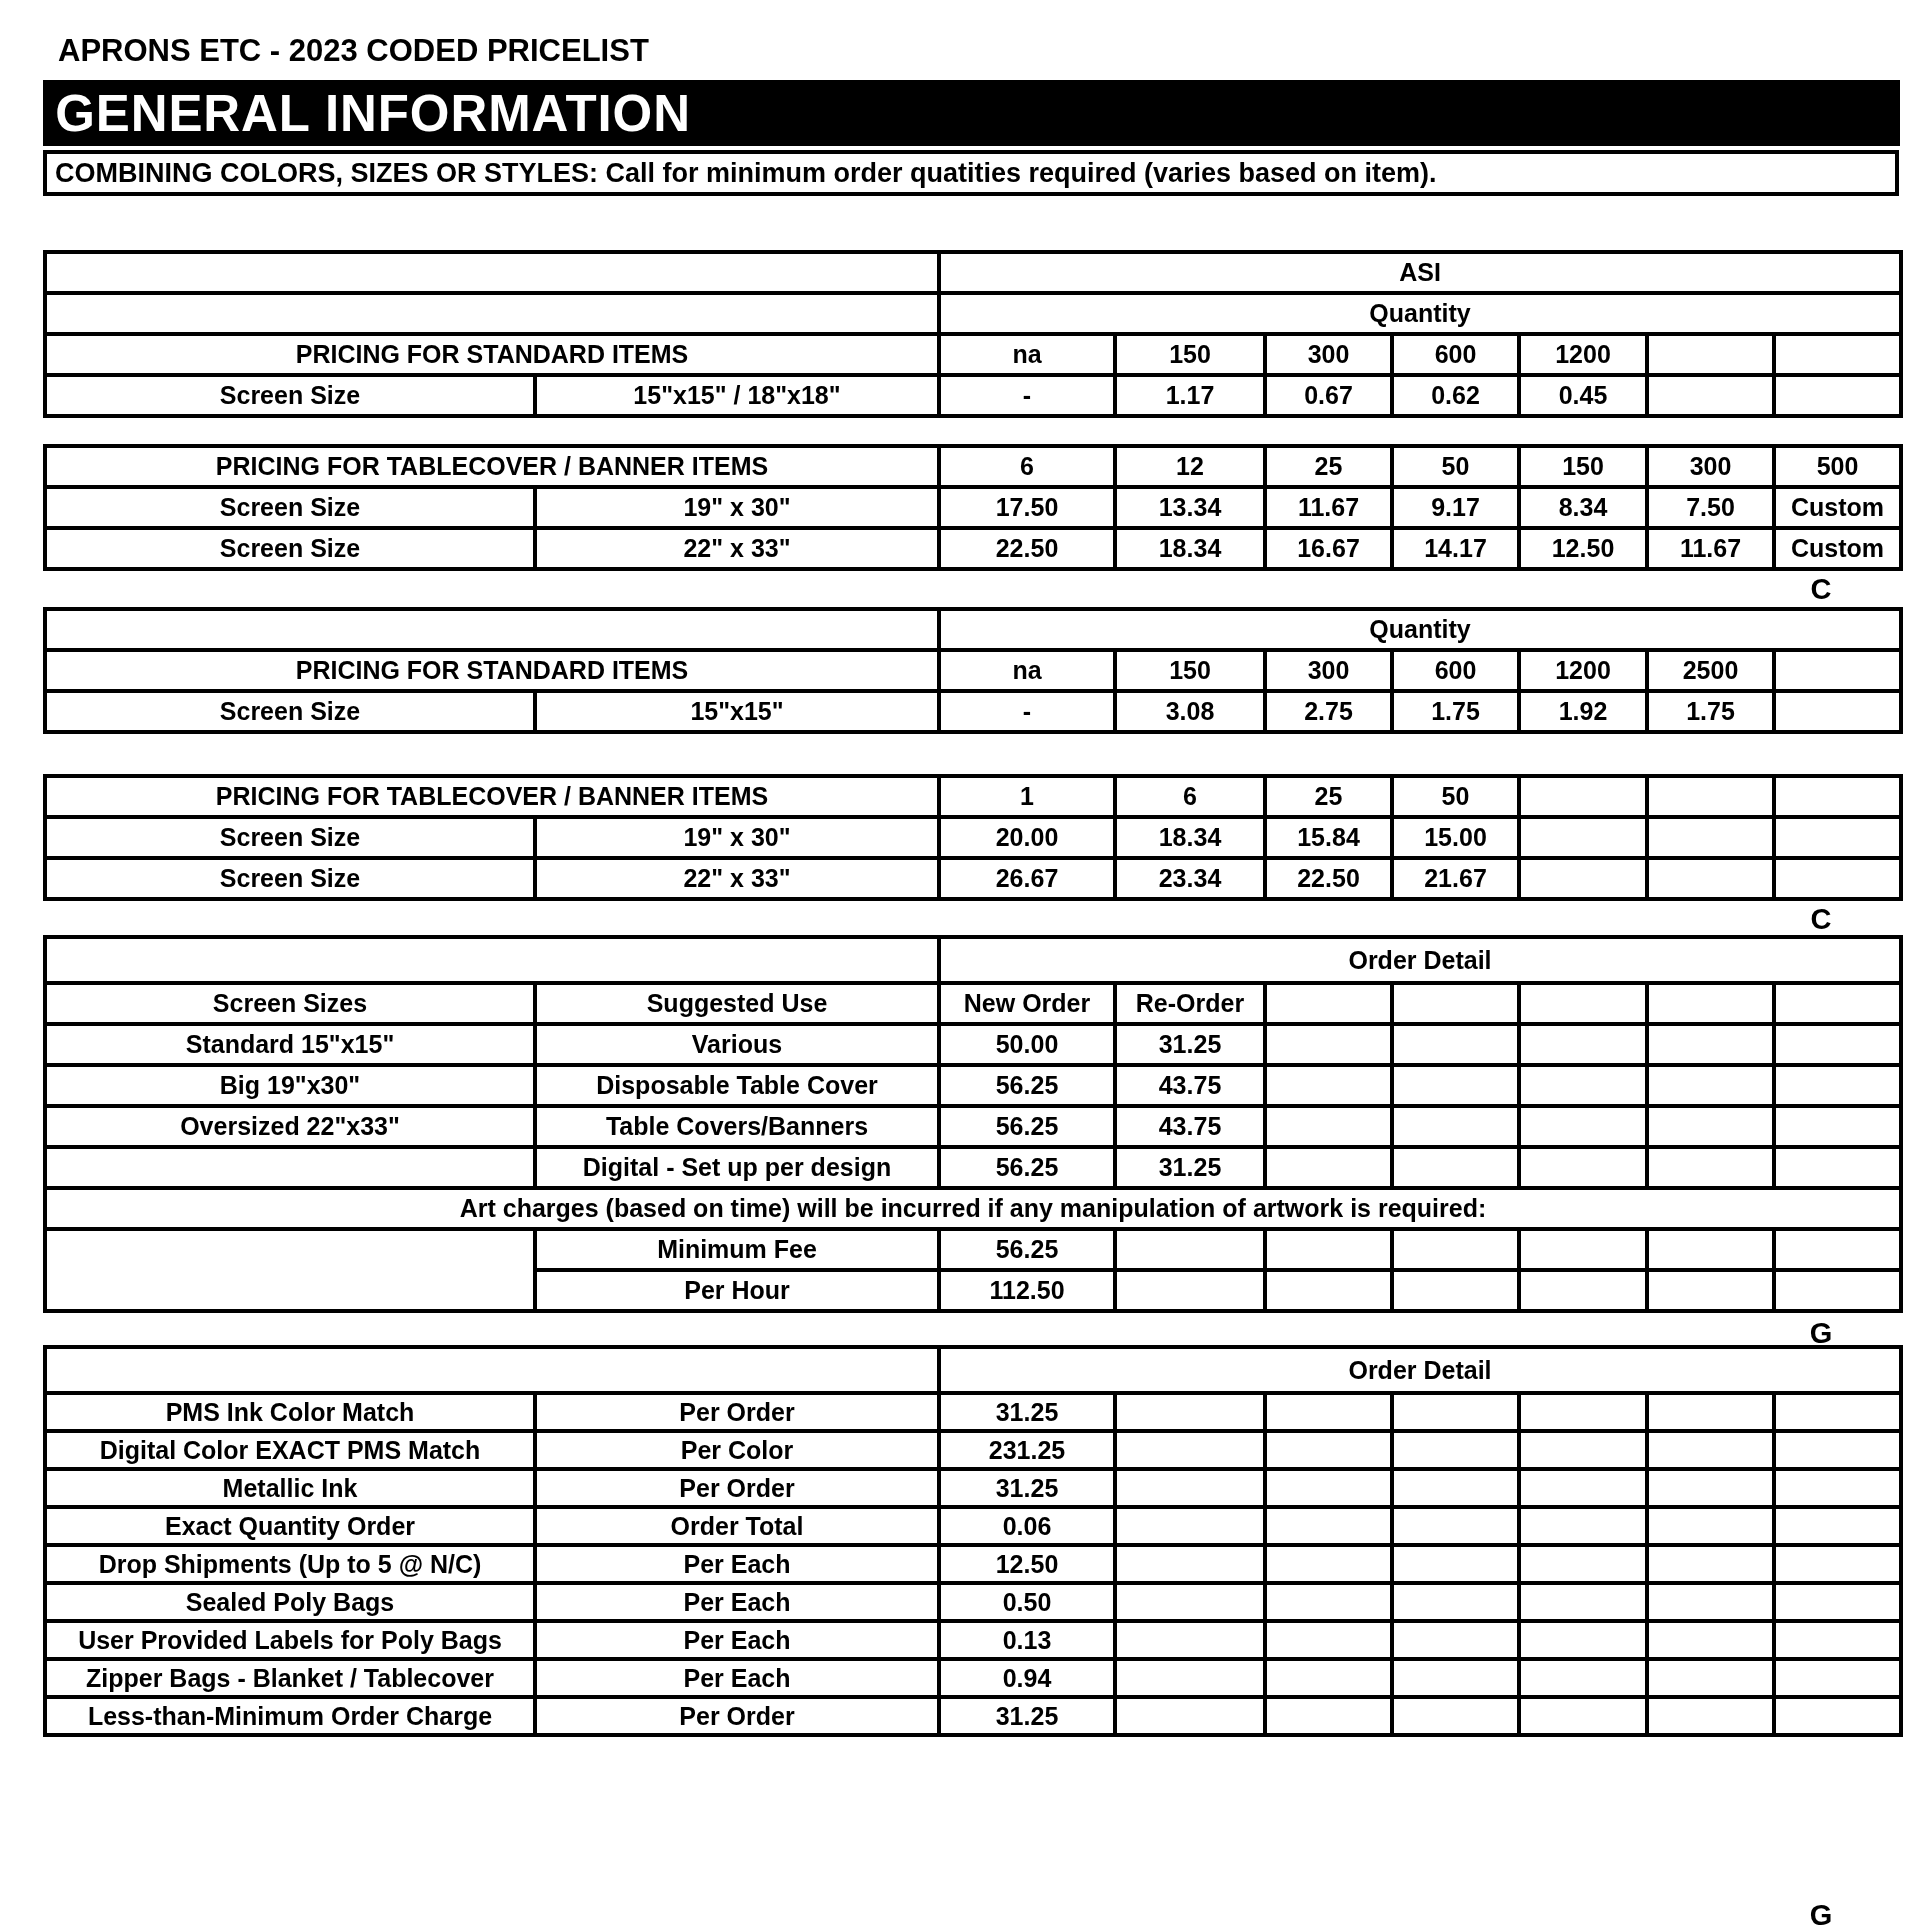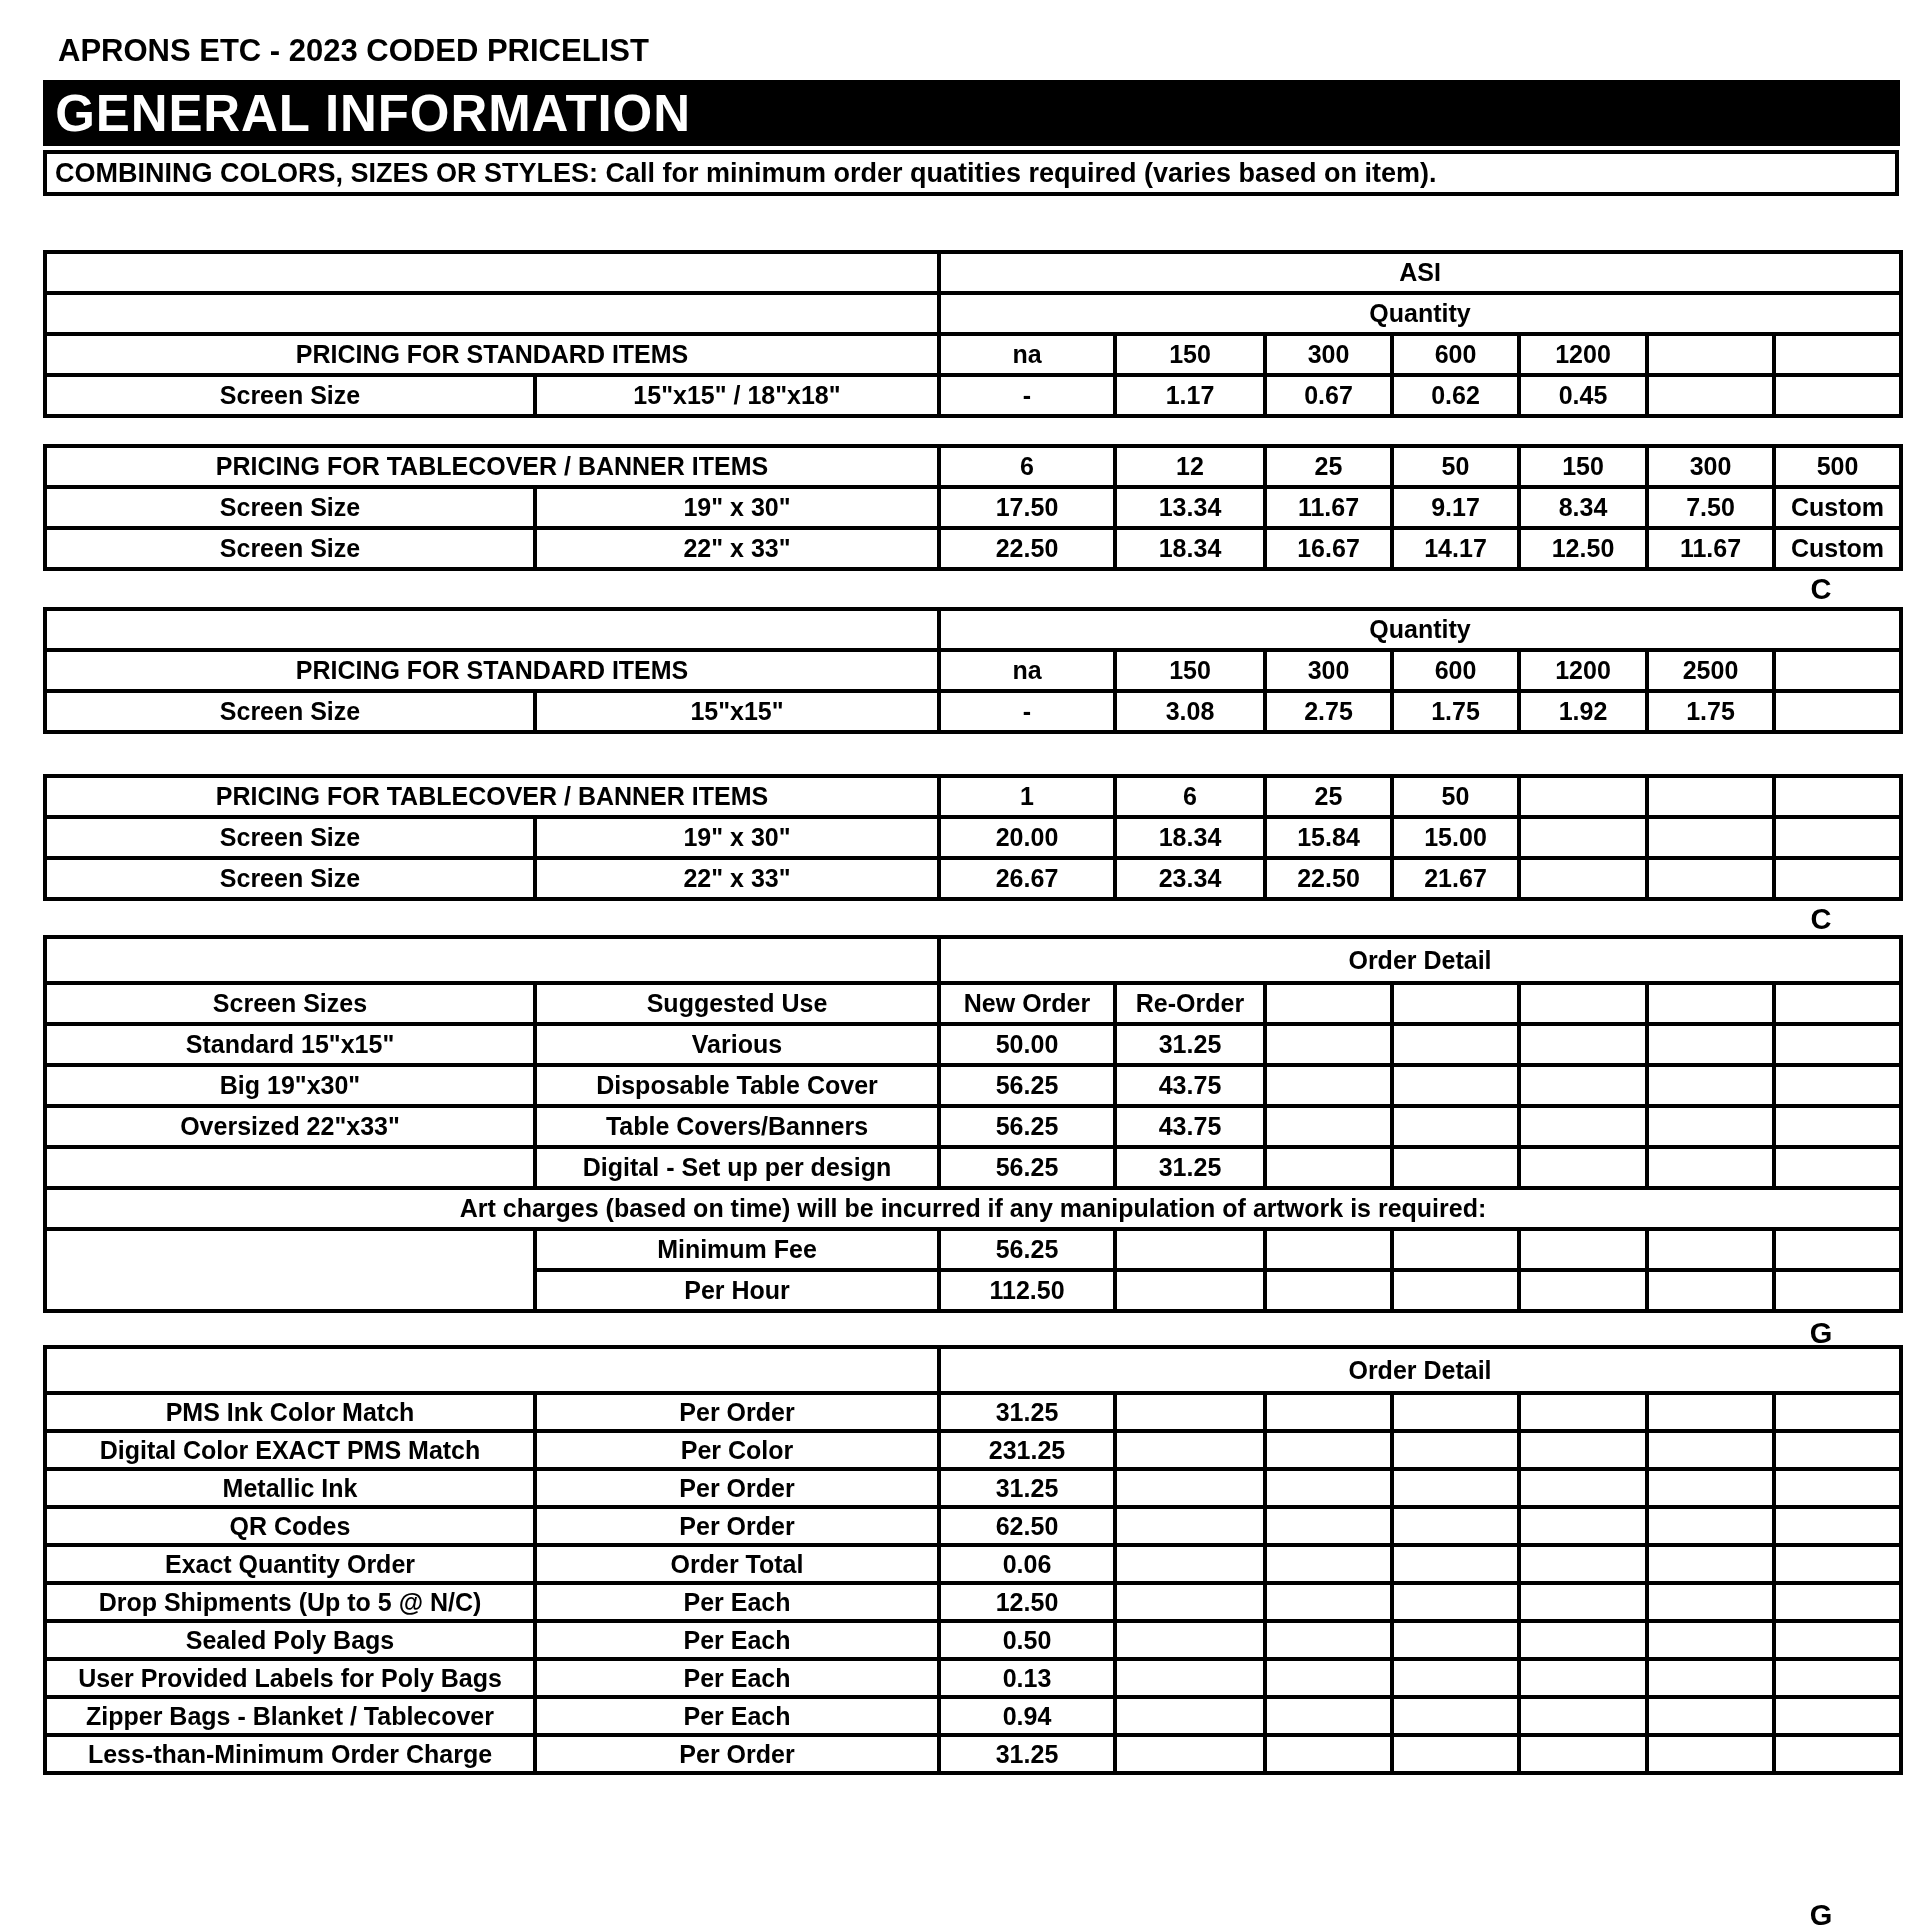--- a/index.html
+++ b/index.html
@@ -377,31 +377,20 @@
           <td class="left">Per Order</td>
           <td class="num">31.25</td>
           <td class="num"></td>
           <td class="num"></td>
           <td class="num"></td>
           <td class="num"></td>
           <td class="num"></td>
           <td class="num"></td>
         </tr>
         <tr>
-          <td class="left">QR Codes</td>
-          <td class="left">Per Order</td>
-          <td class="num">62.50</td>
-          <td class="num"></td>
-          <td class="num"></td>
-          <td class="num"></td>
-          <td class="num"></td>
-          <td class="num"></td>
-          <td class="num"></td>
-        </tr>
-        <tr>
           <td class="left">Exact Quantity Order</td>
           <td class="left">Order Total</td>
           <td class="num">0.06</td>
           <td class="num"></td>
           <td class="num"></td>
           <td class="num"></td>
           <td class="num"></td>
           <td class="num"></td>
           <td class="num"></td>
         </tr>

